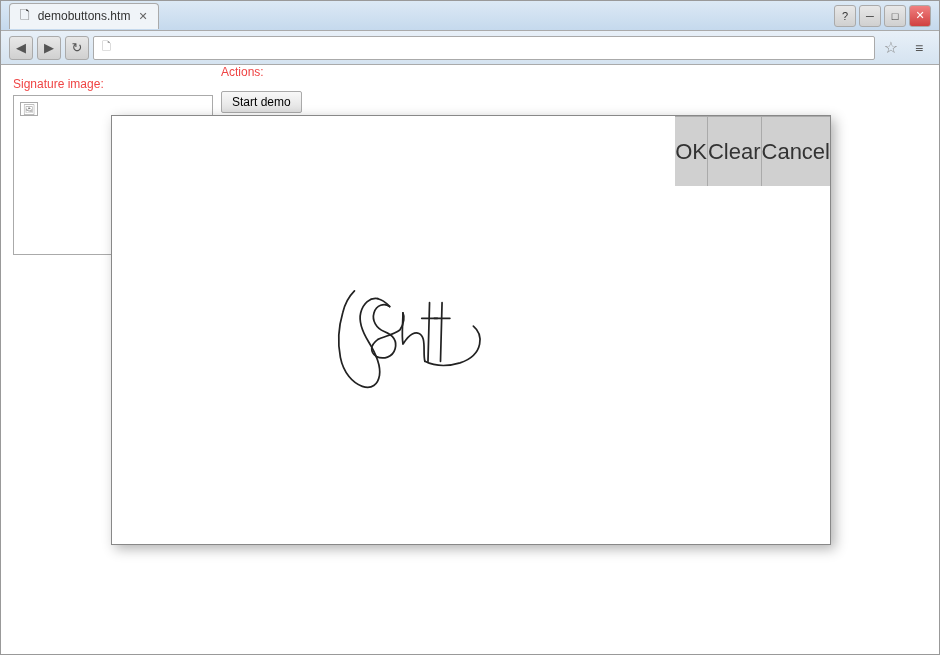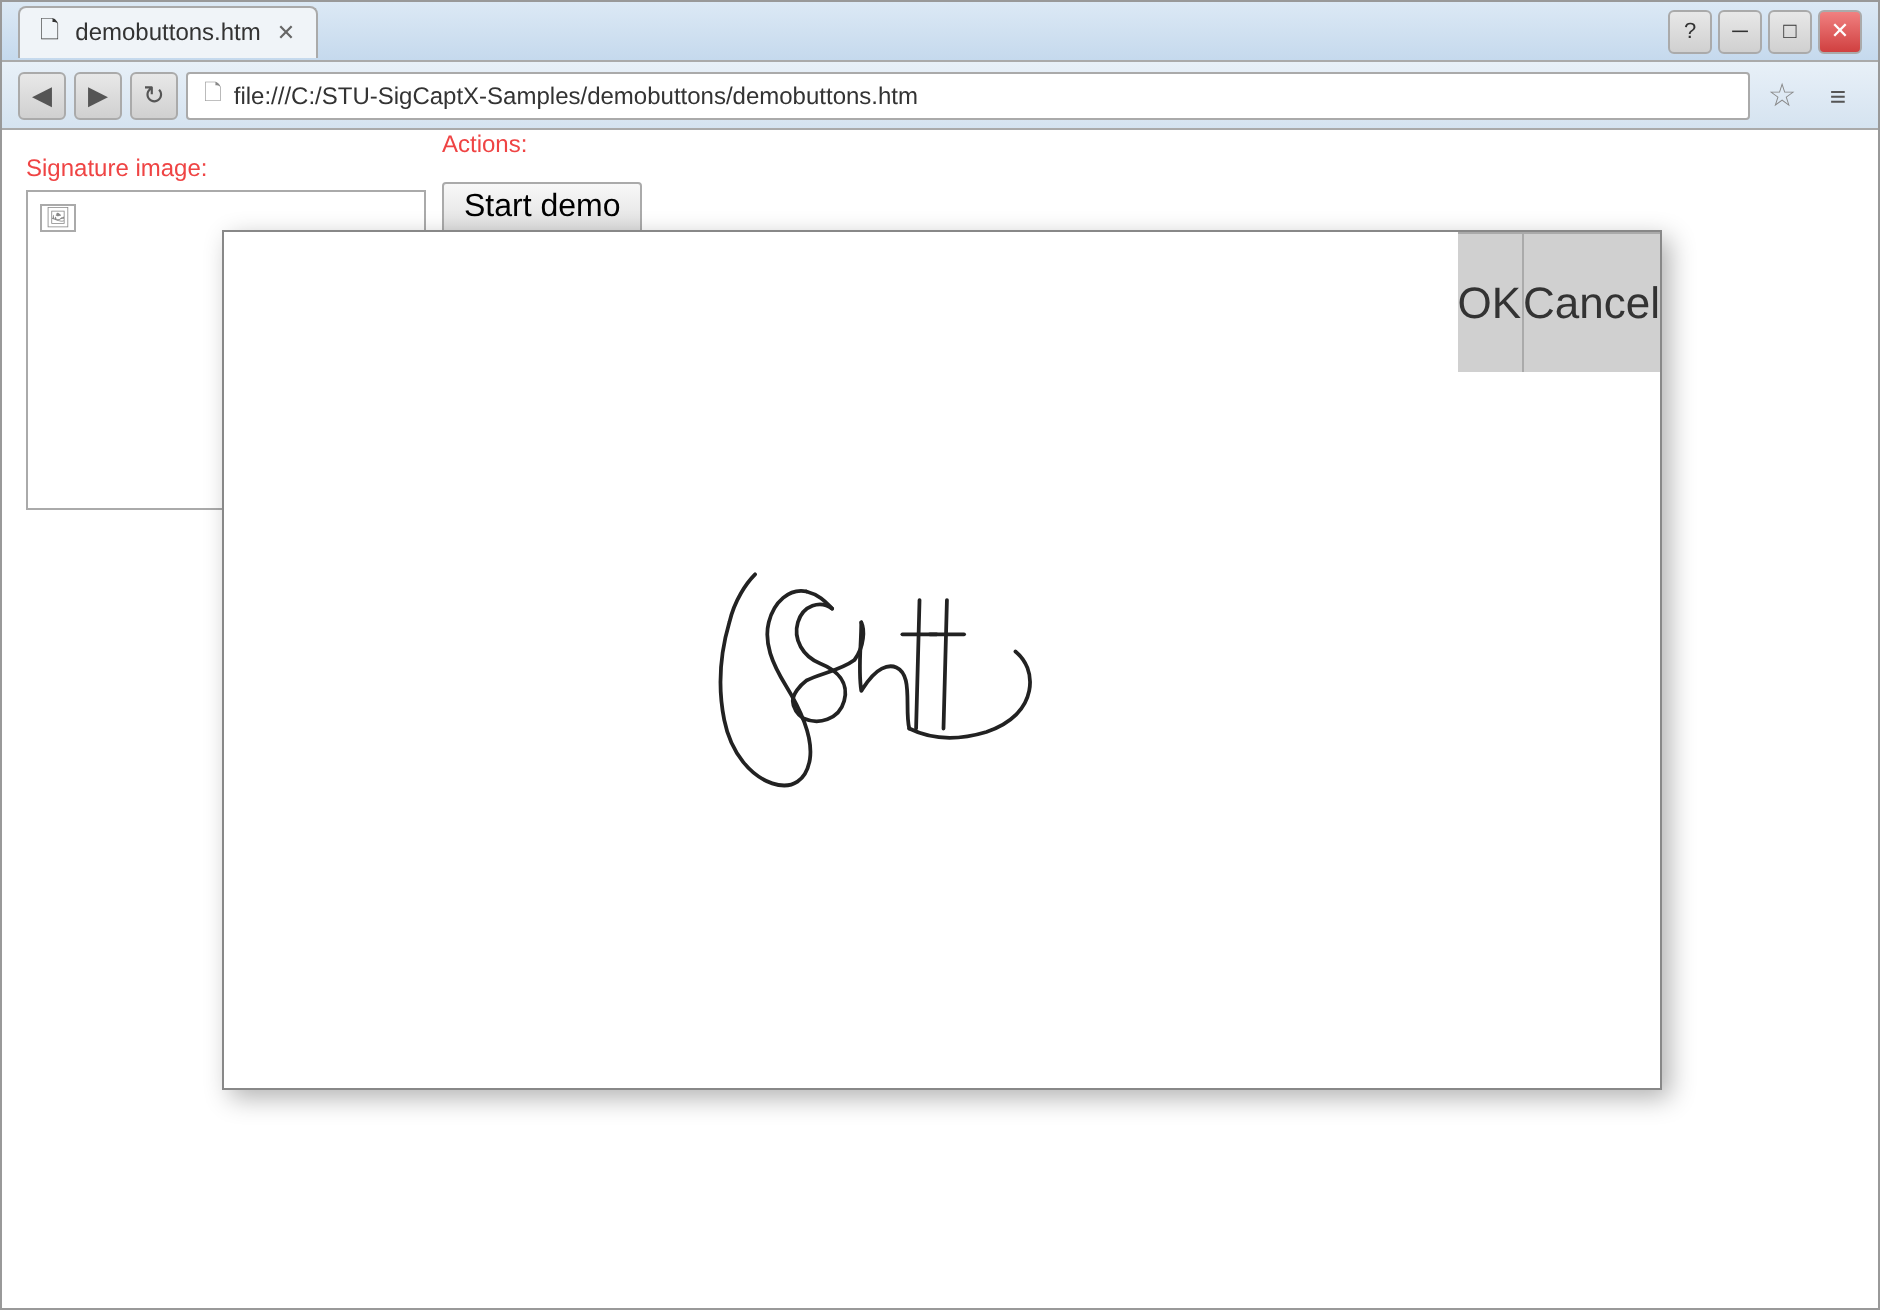--- a/index.html
+++ b/index.html
@@ -183,21 +183,21 @@
     .actions-section {
       position: absolute;
       top: 0;
       left: 220px;
     }
 
     .start-demo-btn {
       border: 1px solid #aaa;
       background: linear-gradient(to bottom, #f8f8f8, #e0e0e0);
       padding: 3px 10px;
-      font-size: 16px;
+      font-size: 12px;
       cursor: pointer;
       border-radius: 2px;
       margin-top: 6px;
     }
 
     
     .dialog-overlay {
       position: absolute;
       top: 50px;
       left: 110px;
@@ -265,21 +265,20 @@
     </div>
   </div>
 
   <div class="nav-bar">
     <div class="nav-btn">◀</div>
     <div class="nav-btn">▶</div>
     <div class="nav-btn">↻</div>
 
     <div class="address-bar">
       <span class="address-bar-icon">🗋</span>
-      <span>file:///C:/STU-SigCaptX-Samples/demobuttons/demobuttons.htm</span>
     </div>
 
     <div class="star-btn">☆</div>
     <div class="menu-btn">≡</div>
   </div>
 
   <div class="page-content">
 
     <div class="page-label">Signature image:</div>
 
@@ -315,19 +314,20 @@
             <path d="M400,220 C410,225 425,228 445,222 C460,217 468,208 470,198 C472,188 468,180 462,175"></path>
 
             <path d="M340,140 C348,142 352,147 355,150"></path>
             <path d="M338,214 C335,212 332,208 332,204 C332,200 336,195 340,192 C348,188 360,186 368,180 C374,172 374,162 372,158"></path>
           </g>
         </svg>
       </div>
 
       <div class="dialog-buttons">
         <button class="dialog-btn">OK</button>
+        <button class="dialog-btn">Clear</button>
         <button class="dialog-btn">Cancel</button>
       </div>
 
     </div>
 
   </div>
 </div>
 
 </body></html>

